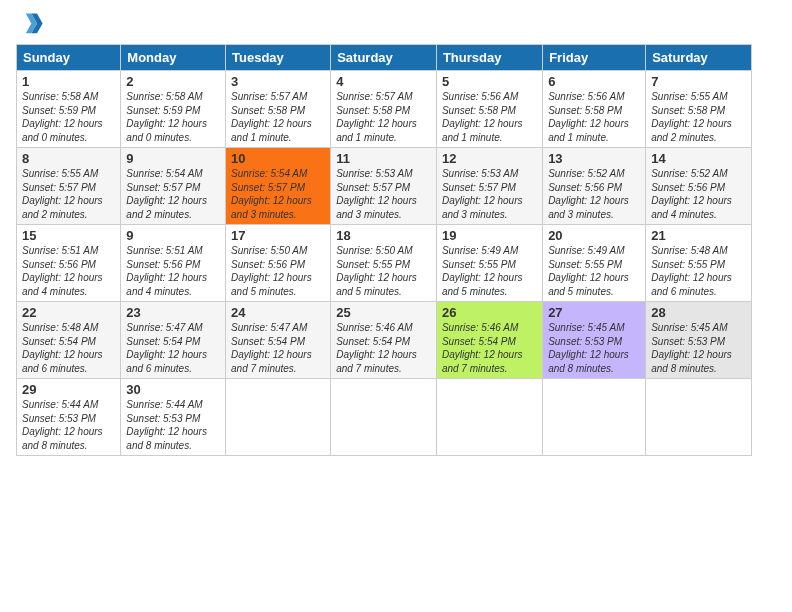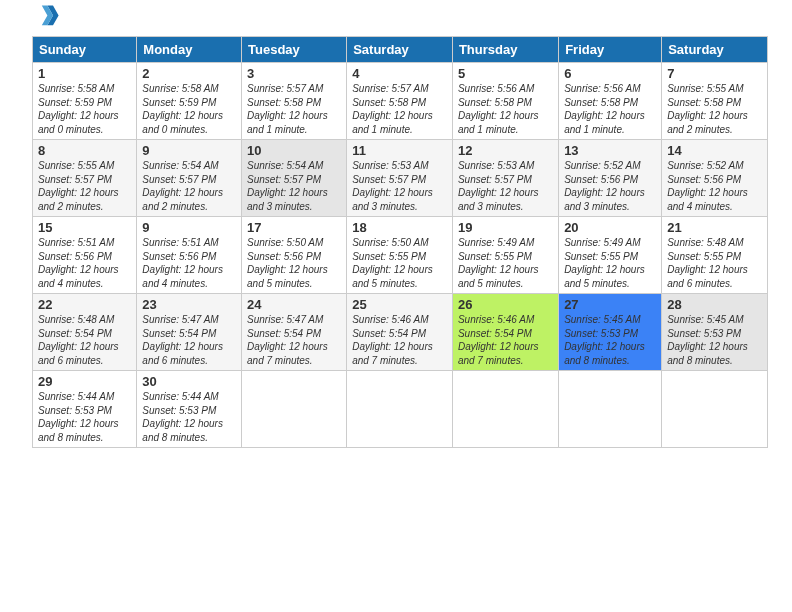--- a/index.html
+++ b/index.html
@@ -6,23 +6,22 @@
     body {
       font-family: Arial, sans-serif;
       background: #fff;
       width: 792px;
       height: 612px;
       overflow: hidden;
     }
     .container {
       width: 768px;
       height: 612px;
-      padding: 0 16px 8px 16px;
+      padding: 8px 16px 8px 16px;
       background: #fff;
-      margin-left: 16px;
     }
     .header {
       display: flex;
       justify-content: space-between;
       align-items: flex-start;
       margin-bottom: 8px;
     }
     .logo {
       display: flex;
       align-items: center;
@@ -199,21 +198,21 @@
         </div>
           </td>
           <td style="background: rgb(245, 245, 245);">
         <span class="day-num">9</span>
         <div class="day-info">
           <span>Sunrise: 5:54 AM</span><br>
           <span>Sunset: 5:57 PM</span><br>
           <span>Daylight: 12 hours and 2 minutes.</span>
         </div>
           </td>
-          <td style="background: #e5e5e5;">
+          <td style="background: #f97316;">
         <span class="day-num">10</span>
         <div class="day-info">
           <span>Sunrise: 5:54 AM</span><br>
           <span>Sunset: 5:57 PM</span><br>
           <span>Daylight: 12 hours and 3 minutes.</span>
         </div>
           </td>
           <td style="background: rgb(245, 245, 245);">
         <span class="day-num">11</span>
         <div class="day-info">
@@ -339,21 +338,21 @@
         </div>
           </td>
           <td style="background: #bef264;">
         <span class="day-num">26</span>
         <div class="day-info">
           <span>Sunrise: 5:46 AM</span><br>
           <span>Sunset: 5:54 PM</span><br>
           <span>Daylight: 12 hours and 7 minutes.</span>
         </div>
           </td>
-          <td style="background: #3b82f6;">
+          <td style="background: #c4b5fd;">
         <span class="day-num">27</span>
         <div class="day-info">
           <span>Sunrise: 5:45 AM</span><br>
           <span>Sunset: 5:53 PM</span><br>
           <span>Daylight: 12 hours and 8 minutes.</span>
         </div>
           </td>
           <td style="background: #e5e5e5;">
         <span class="day-num">28</span>
         <div class="day-info">

